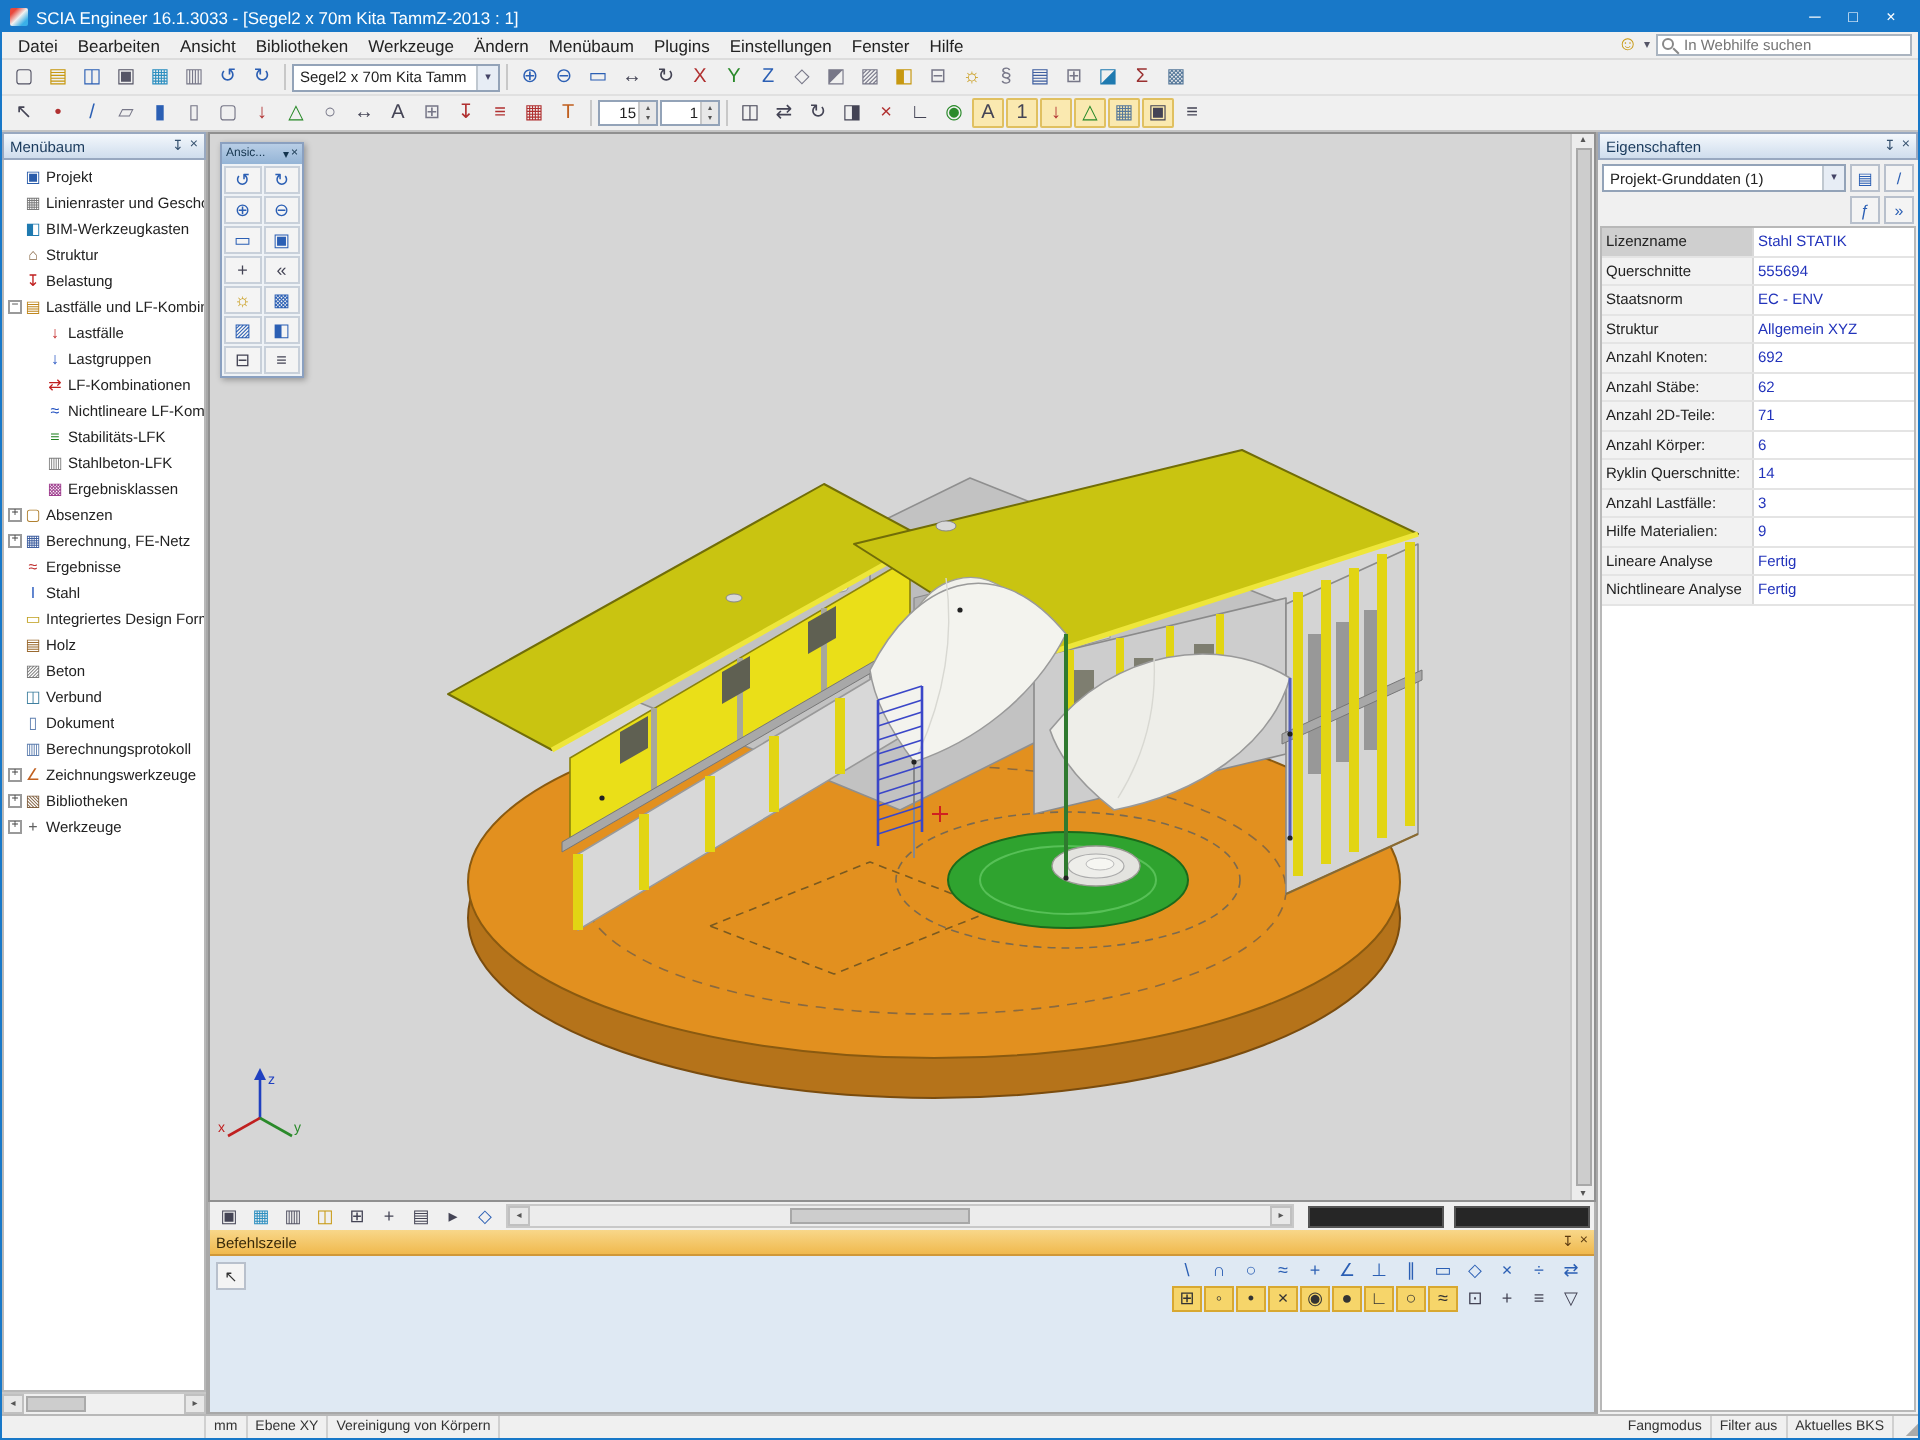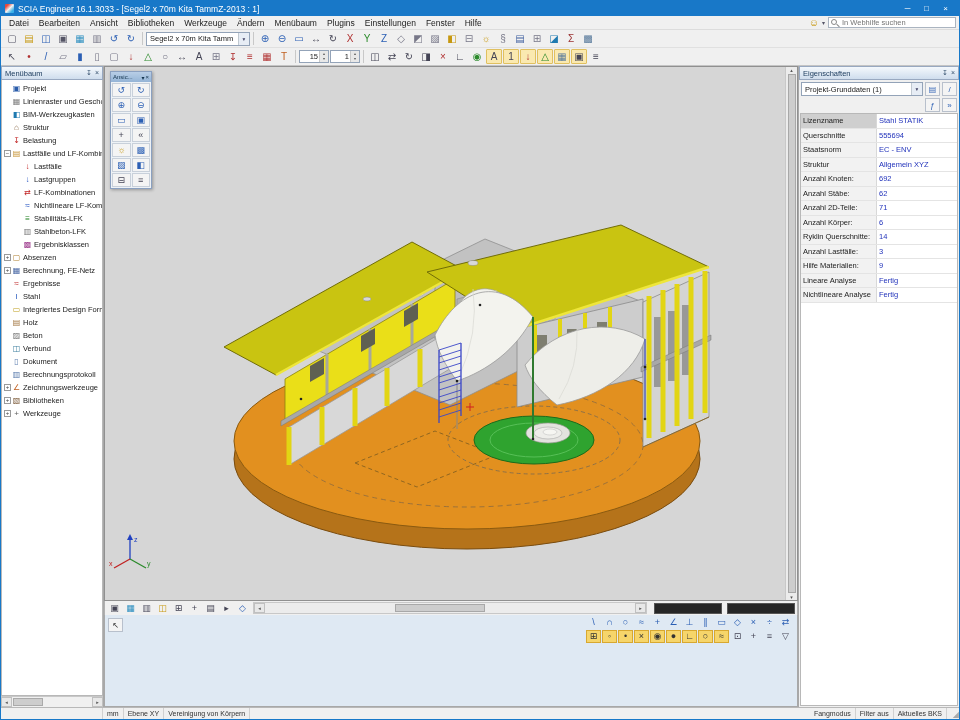--- a/index.html
+++ b/index.html
@@ -697,20 +697,27 @@
           <span class="track">
               <span class="thumb"></span>
             </span>
           <span class="sbtn">▸</span>
         </span>
         <span class="preview"></span>
         <span class="preview"></span>
       </div>
 
       <div class="cmd">
+        <div class="cmd-header">
+          <span>Befehlszeile</span>
+          <span class="hdr-icons" style="margin-left:auto;">
+            <span>↧</span>
+            <span>×</span>
+          </span>
+        </div>
         <div class="cmd-body">
           <span class="cmd-tool">↖</span>
           <div class="cmd-rows">
             <div class="cmd-row">
 
                 <span class="cbi" style="color: rgb(43, 95, 180);">\</span>
 
                 <span class="cbi" style="color: rgb(43, 95, 180);">∩</span>
 
                 <span class="cbi" style="color: rgb(43, 95, 180);">○</span>

